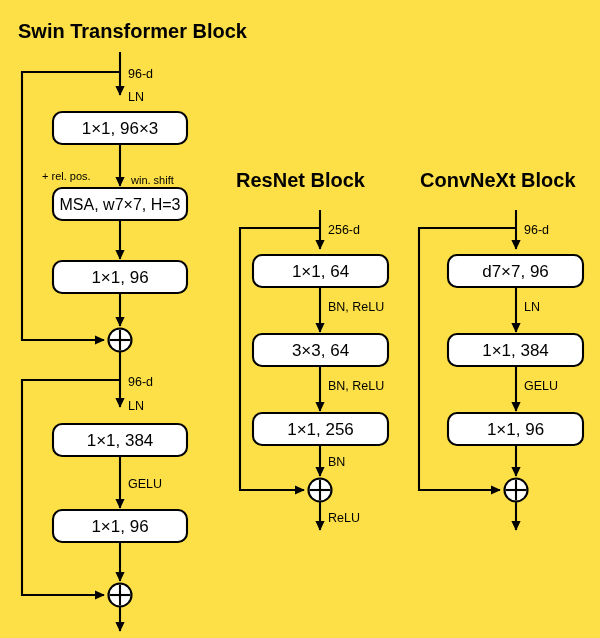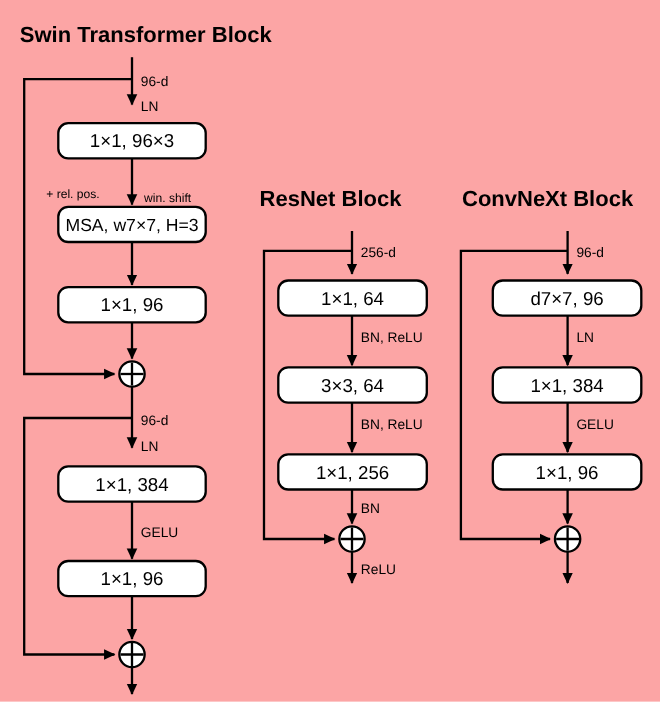--- a/index.html
+++ b/index.html
@@ -10,21 +10,21 @@
   body {
     width: 600px;
     height: 638px;
     overflow: hidden;
     font-family: "Liberation Sans", sans-serif;
   }
   #diagram-root {
     position: relative;
     width: 600px;
     height: 638px;
-    background: #fca5a5;
+    background: #fde047;
   }
   svg#arch-svg {
     display: block;
     width: 600px;
     height: 638px;
   }
   .blk-title {
     font-family: "Liberation Sans", sans-serif;
     font-size: 20px;
     font-weight: bold;

